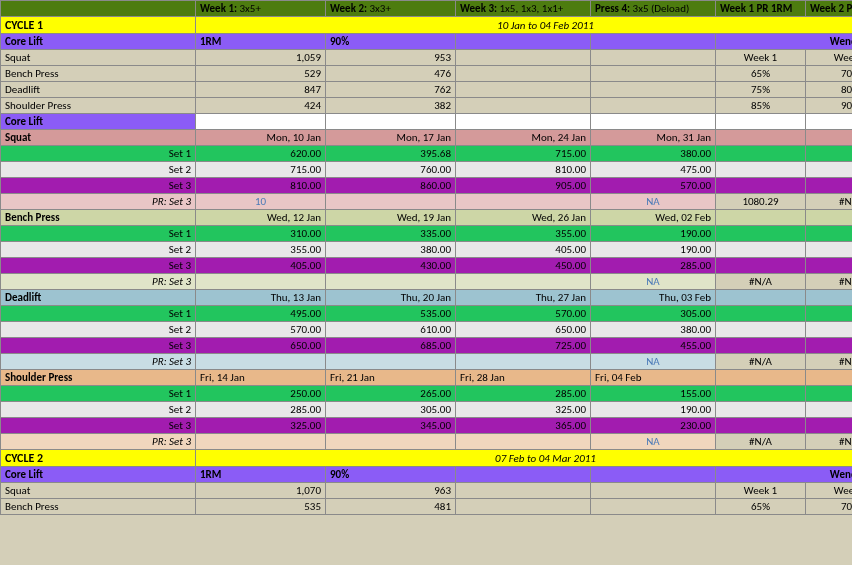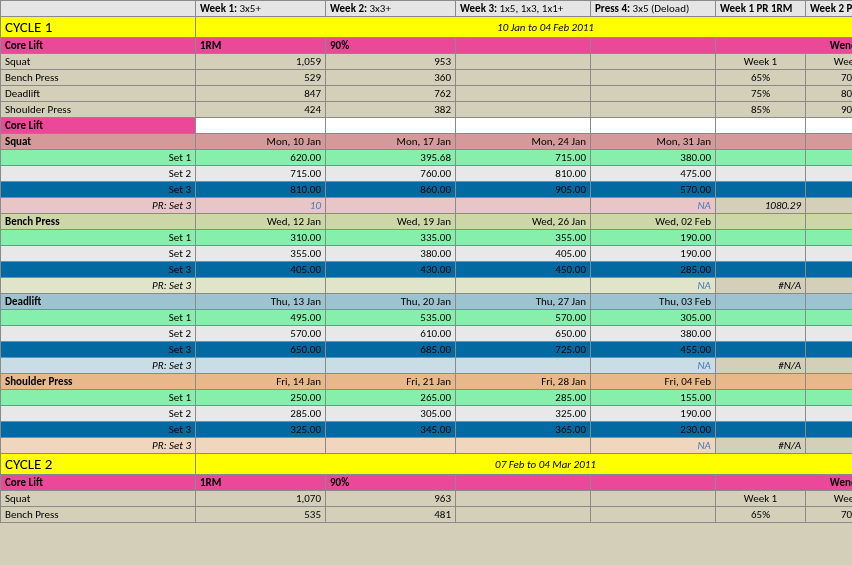--- a/index.html
+++ b/index.html
@@ -1,42 +1,42 @@
 <!DOCTYPE html>
 <html><head>
 <meta charset="utf-8">
 <style>
 *{box-sizing:border-box;margin:0;padding:0}
 body{font-family:Calibri,Arial,sans-serif;font-size:11px;background:#d4cfb8;width:852px;height:565px;overflow:hidden;color:#000}
 table{border-collapse:collapse;width:100%;table-layout:fixed}
 td,th{border:1px solid #8a8a8a;padding:1px 4px;height:16px;white-space:nowrap;overflow:hidden}
-.hdr td{background:#e5e5e5;font-weight:normal}
+.hdr td{background:#4d7c0f;font-weight:normal}
 .hdr .b{font-weight:bold}
-.cycle td{background:#ffff00;font-weight:normal;font-size:15px}
+.cycle td{background:#ffff00;font-weight:bold;font-size:12px}
 .cycle .date{text-align:center;font-style:italic;font-weight:normal;font-size:11px}
-.core-hdr td{background:#ec4899;font-weight:bold}
+.core-hdr td{background:#8b5cf6;font-weight:bold}
 .core-hdr .c{text-align:left}
 .lift td{background:#d4cfb8}
 .lift .num{text-align:right}
 .wlabel{background:#d4cfb8;text-align:center}
 .wpct{background:#d4cfb8;text-align:center}
 .squat-h td{background:#d49a9a;text-align:right}
 .squat-h .l{text-align:left;font-weight:bold}
 .bench-h td{background:#cdd6a6;text-align:right}
 .bench-h .l{text-align:left;font-weight:bold}
 .dead-h td{background:#9dc3d0;text-align:right}
 .dead-h .l{text-align:left;font-weight:bold}
-.shoul-h td{background:#e8b88a;text-align:right}
+.shoul-h td{background:#e8b88a;}
 .shoul-h .l{text-align:left;font-weight:bold}
-.set1 td{background:#86efac}
+.set1 td{background:#22c55e}
 .set2 td{background:#e8e8e8}
-.set3 td{background:#0369a1}
+.set3 td{background:#a21caf}
 .set1 td,.set2 td,.set3 td{text-align:right}
 .set1 .l,.set2 .l,.set3 .l{text-align:right}
-.pr td{text-align:right;font-style:italic;border-top:1px dotted #000}
+.pr td{text-align:center;border-top:1px dotted #000}
 .pr .l{text-align:right;font-style:italic}
 .pr .rep{color:#4a7ab8}
 .pr .na{color:#4a7ab8}
 .prA{background:#e9c6c6}
 .prB{background:#e0e4c8}
 .prC{background:#c8dde4}
 .prD{background:#f0d6bd}
 .empty{background:#d4cfb8}
 </style>
 </head>
@@ -83,21 +83,21 @@
 <td class="num">1,059</td>
 <td class="num">953</td>
 <td></td>
         <td></td>
 <td class="wlabel">Week 1</td>
 <td class="wlabel">Week 2</td>
 </tr>
 <tr class="lift">
 <td>Bench Press</td>
 <td class="num">529</td>
-<td class="num">360</td>
+<td class="num">476</td>
 <td></td>
         <td></td>
 <td class="wpct">65%</td>
 <td class="wpct">70%</td>
 </tr>
 <tr class="lift">
 <td>Deadlift</td>
 <td class="num">847</td>
 <td class="num">762</td>
 <td></td>

